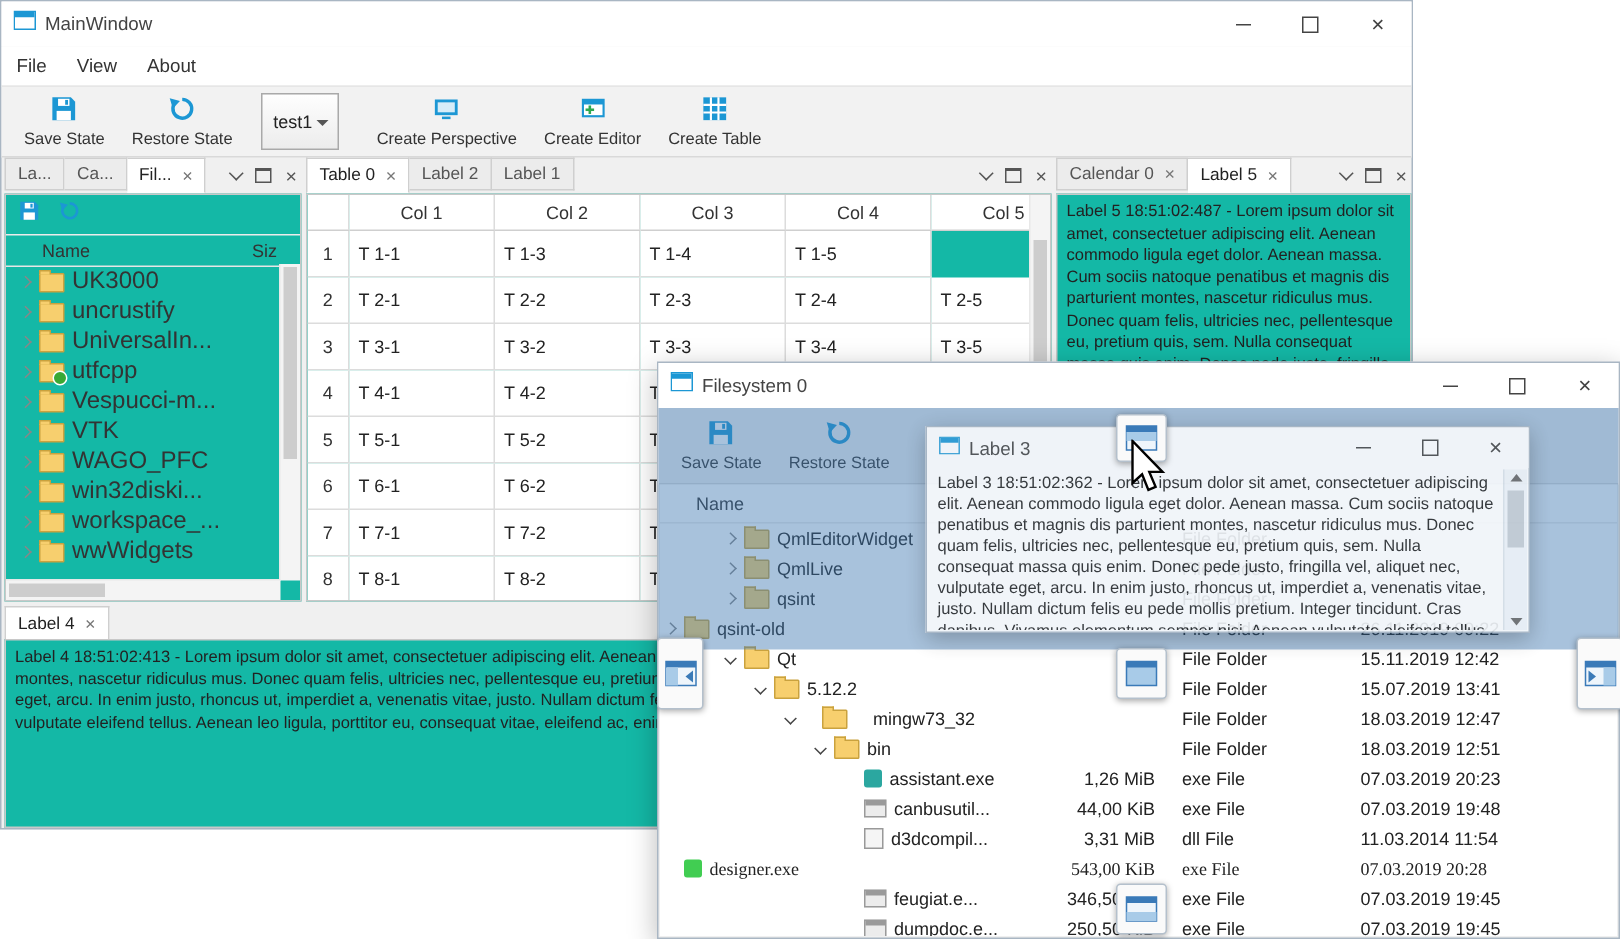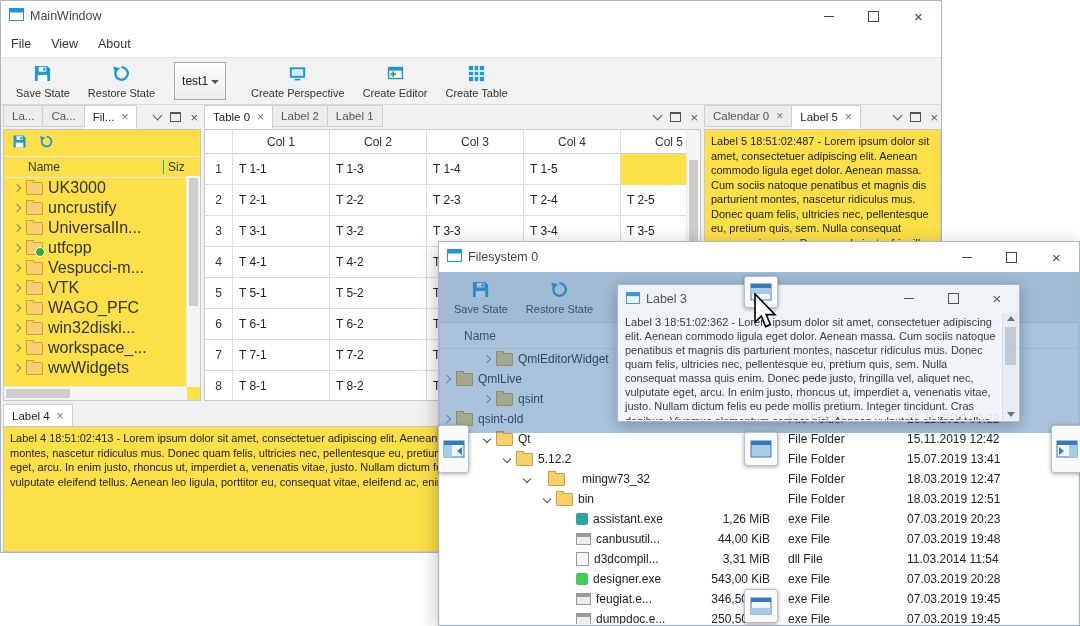--- a/index.html
+++ b/index.html
@@ -34,21 +34,21 @@
   .tab{height:22px;display:flex;align-items:center;padding:0 8px;font-size:11.5px;color:#555;
        background:#ececec;border:1px solid #cfcfcf;border-left:none;white-space:nowrap;box-sizing:border-box}
   .tab:first-child{border-left:1px solid #cfcfcf}
   .tab.active{background:#fff;color:#222;height:24px;border-bottom:1px solid #fff}
   .tab-close{margin-left:7px;color:#777;font-size:12px;line-height:1}
   .tabbar-btns{position:absolute;right:3px;top:0;height:24px;display:flex;align-items:center;gap:9px}
   .btn-chev i{display:block;width:6px;height:6px;border-right:1.4px solid #555;border-bottom:1.4px solid #555;
               transform:rotate(45deg);margin-top:-3px}
   .btn-float i{display:block;width:9px;height:7px;border:1px solid #555;border-top:2px solid #555}
   .btn-x{font-size:13px;color:#555;line-height:1}
-  .dock-body{position:absolute;left:0;right:0;top:24px;bottom:0;background:#fde047;border:1px solid #c8c8c8;
+  .dock-body{position:absolute;left:0;right:0;top:24px;bottom:0;background:#14b8a6;border:1px solid #c8c8c8;
              box-sizing:border-box;overflow:hidden}
 
   
   .mini-toolbar{height:26px;border-bottom:1px solid #ececec;display:flex;align-items:center;gap:12px;padding-left:8px}
   .tree-header{height:20px;display:flex;align-items:center;font-size:12px;color:#333;border-bottom:1px solid #e6e6e6}
   .th-name{padding-left:24px;flex:1}
   .th-size{width:32px;border-left:1px solid #14b8a6;padding-left:4px}
   .tree-row{height:20px;display:flex;align-items:center;font-size:16px;color:#333;padding-left:6px}
   .tree-label{margin-left:5px}
   .chev{width:14px;display:flex;justify-content:center;align-items:center;flex:none}
@@ -508,21 +508,21 @@
     <div class="fs-header">Name</div>
     <div id="fs-rows">
         <div class="fs-row" style="padding-left: 40px;">
           <span class="chev">
             <i class="chev-r"></i>
           </span>
           <span class="ficon icon-folder"></span>
           <span class="fs-name">QmlEditorWidget</span>
           <span class="fs-type">File Folder</span>
         </div>
-        <div class="fs-row" style="">
+        <div class="fs-row" style="padding-left: 40px;">
           <span class="chev">
             <i class="chev-r"></i>
           </span>
           <span class="ficon icon-folder"></span>
           <span class="fs-name">QmlLive</span>
           <span class="fs-type">File Folder</span>
         </div>
         <div class="fs-row" style="padding-left: 40px;">
           <span class="chev">
             <i class="chev-r"></i>
@@ -593,21 +593,21 @@
           <span class="fs-date">07.03.2019 19:48</span>
         </div>
         <div class="fs-row" style="padding-left: 120px;">
           <span class="chev"></span>
           <span class="ficon icon-dll"></span>
           <span class="fs-name">d3dcompil...</span>
           <span class="fs-size">3,31 MiB</span>
           <span class="fs-type">dll File</span>
           <span class="fs-date">11.03.2014 11:54</span>
         </div>
-        <div class="fs-row" style="padding-left: 120px;">
+        <div class="fs-row" style=" font-family: Liberation Serif, serif;">
           <span class="chev"></span>
           <span class="ficon icon-exe-qt"></span>
           <span class="fs-name">designer.exe</span>
           <span class="fs-size">543,00 KiB</span>
           <span class="fs-type">exe File</span>
           <span class="fs-date">07.03.2019 20:28</span>
         </div>
         <div class="fs-row" style="padding-left: 120px;">
           <span class="chev"></span>
           <span class="ficon icon-exe"></span>

